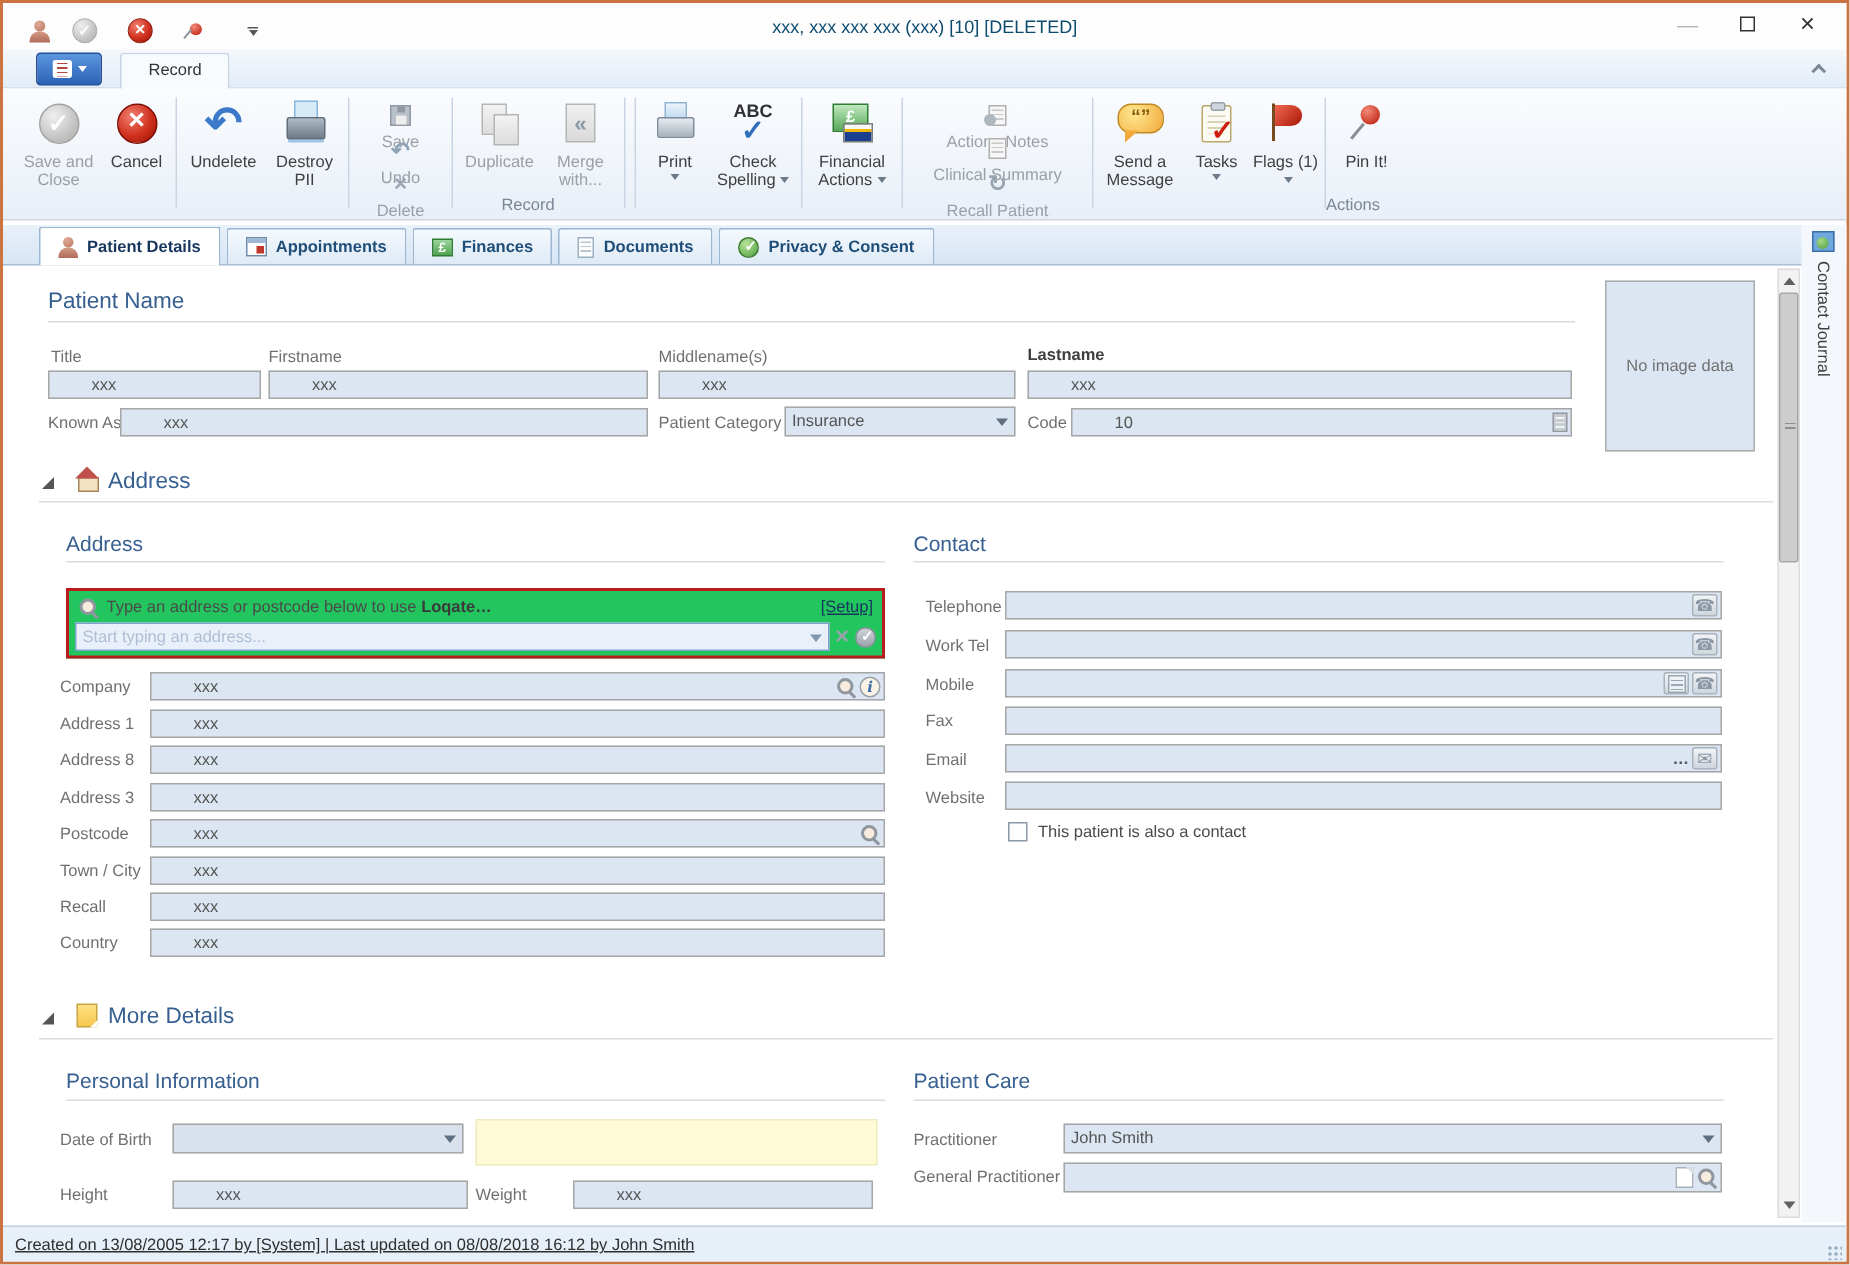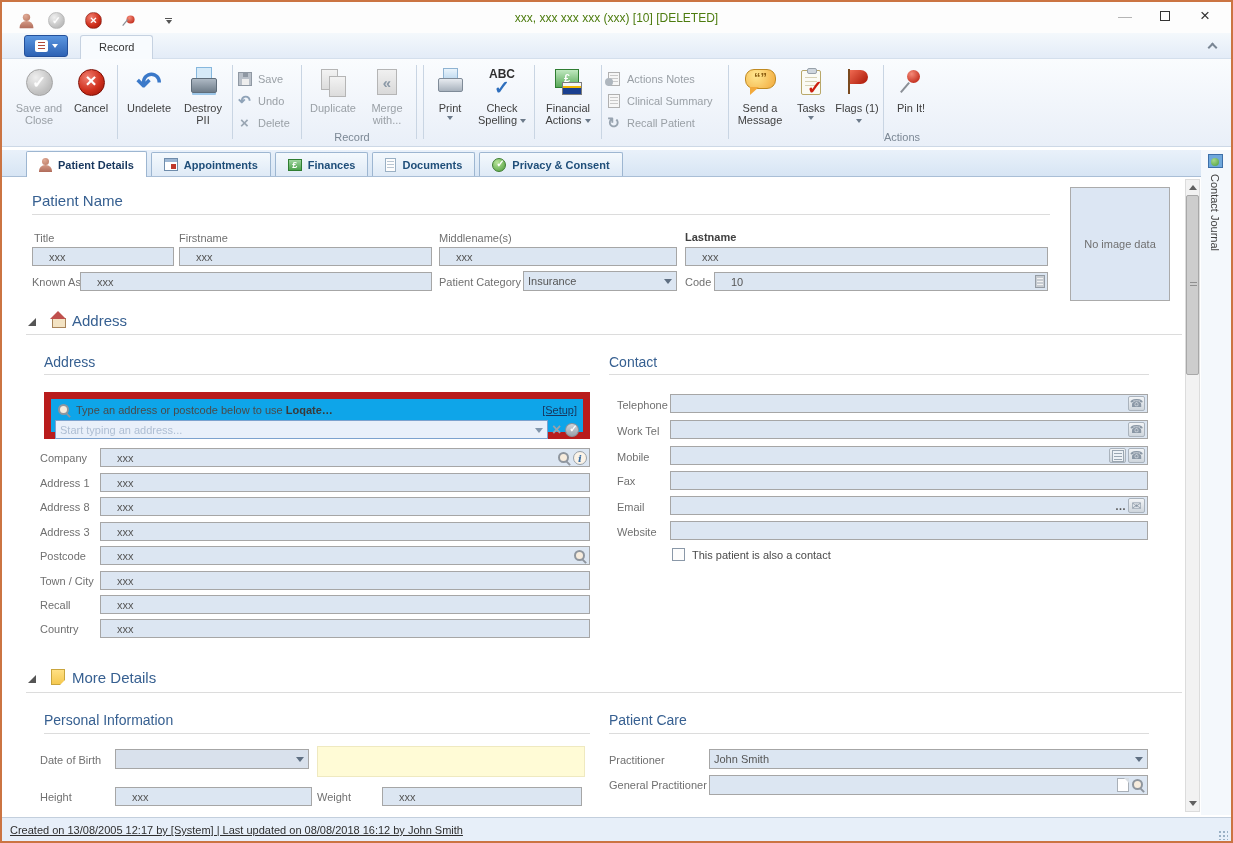--- a/index.html
+++ b/index.html
@@ -5,21 +5,21 @@
   * { box-sizing: border-box; margin: 0; padding: 0; }
   html,body { background:#cfd8e4; }
   body { font-family:"Liberation Sans", sans-serif; font-size:11px; color:#444; }
 
   .window { position:relative; width:1233px; height:843px; background:#fff;
             border:2px solid #cb7442; overflow:hidden; }
 
   
   .titlebar { position:absolute; left:0; top:0; right:0; height:31px; background:#fdfdfd; }
   .qat { position:absolute; left:18px; top:5px; display:flex; align-items:center; gap:10px; }
-  .title-text { position:absolute; left:0; right:0; top:9px; text-align:center; font-size:12px; color:#4d7c0f; }
+  .title-text { position:absolute; left:0; right:0; top:9px; text-align:center; font-size:12px; color:#0c4a6e; }
   .wctl { position:absolute; right:6px; top:0; display:flex; }
   .wbtn { width:40px; height:28px; display:flex; align-items:center; justify-content:center; color:#333; }
   .wbtn.min { color:#b5b5b5; font-size:14px; }
   .wbtn.max span { width:10px; height:10px; border:1px solid #333; display:block; }
   .wbtn.close { font-size:17px; }
 
   
   .ribbon-tabs { position:absolute; left:0; top:31px; right:0; height:26px;
                  background:linear-gradient(#f4f8fc,#e3ecf7); border-bottom:1px solid #d4dfec; }
   .app-btn { position:absolute; left:22px; top:2px; width:44px; height:22px; border-radius:3px;
@@ -38,21 +38,21 @@
 
   .ribbon-body { position:absolute; left:0; top:57px; right:0; height:88px;
                  background:linear-gradient(#fafcfe,#e9eff8); border-bottom:1px solid #cdd8e6;
                  display:flex; align-items:flex-start; padding:4px 0 0 8px; }
   .rsep { width:1px; align-self:stretch; height:74px; background:#c9d5e3; margin:2px 3px 0; }
   .rbtn { display:flex; flex-direction:column; align-items:center; padding-top:2px; gap:3px; }
   .rbtn .rlabel { text-align:center; line-height:12px; color:#3f3f3f; }
   .rbtn.disabled .rlabel { color:#9aa0a6; }
   .ric { height:34px; display:flex; align-items:center; justify-content:center; }
   .rstack { display:flex; flex-direction:column; gap:5px; padding-top:7px; }
-  .rsm { display:flex; align-items:center; gap:5px; height:17px; color:#3f3f3f; }
+  .rsm { display:flex; align-items:center; gap:5px; height:17px; color:#3f3f3f;flex-direction:column; }
   .rsm.disabled { color:#9aa0a6; }
   .ric16 { width:17px; height:16px; display:flex; align-items:center; justify-content:center; }
   .grp-caption { position:absolute; bottom:3px; text-align:center; color:#7b8794; }
   .dd-caret { display:inline-block; width:0; height:0; border-left:3px solid transparent;
               border-right:3px solid transparent; border-top:4px solid #6c7a8a; margin-left:3px; vertical-align:middle; }
   .dd-caret.block { display:block; margin:1px auto 0; }
 
   
   .i-bigok { width:27px; height:27px; border-radius:50%; border:1px solid #a3a3a3;
              background:radial-gradient(circle at 35% 30%, #efefef, #bdbdbd 70%);
@@ -164,40 +164,40 @@
 
   
   .main { position:absolute; left:0; top:176px; width:1199px; height:639px; background:#fff; }
   .sec-h { position:absolute; color:#376091; font-size:15px; }
   .sub-h { position:absolute; color:#376091; font-size:14px; }
   .rule { position:absolute; height:1px; background:#dcdcdc; }
   .flabel { position:absolute; color:#707070; }
   .flabel.bold { color:#3f3f3f; font-weight:bold; }
   .field { position:absolute; height:19px; background:#dce6f2; border:1px solid #a6a6a6; }
   .field input { width:100%; height:100%; border:none; background:transparent; font:11px "Liberation Sans",sans-serif;
-                 color:#555; padding:0 16px; outline:none; }
+                 color:#555; padding:0 4px; outline:none;margin-left:24px; }
   .field input::placeholder { color:#b3c0d2; }
   .field .tail { position:absolute; right:1px; top:0; bottom:0; display:flex; align-items:center; gap:2px; padding-right:1px; }
   .dd { position:absolute; height:20px; background:#dce6f2; border:1px solid #a6a6a6; color:#555;
         display:flex; align-items:center; padding:0 4px; }
   .dd .dval { flex:1; }
   .tri-dn { width:0; height:0; border-left:4px solid transparent; border-right:4px solid transparent; border-top:5px solid #5f6f82; }
   .collapse-tri { position:absolute; width:0; height:0; border-bottom:8px solid #555; border-left:8px solid transparent; }
   .i-house { position:absolute; width:16px; height:15px; }
   .i-house::before { content:""; position:absolute; left:2px; top:6px; width:12px; height:8px;
                      background:#f3e3c3; border:1px solid #a8845a; }
   .i-house::after { content:""; position:absolute; left:0; top:-1px; width:0; height:0;
                     border-left:8px solid transparent; border-right:8px solid transparent; border-bottom:8px solid #c0504d; }
   .i-note { position:absolute; width:14px; height:16px; background:linear-gradient(#ffe083,#f5c84f); border:1px solid #c9a53d; }
   .i-note::after { content:""; position:absolute; right:-1px; bottom:-1px; width:0; height:0;
                    border-bottom:5px solid #fff; border-left:5px solid transparent; }
   .noimg { position:absolute; left:1068px; top:185px; width:100px; height:114px; background:#dce6f3;
            border:1px solid #ababab; display:flex; align-items:center; justify-content:center; color:#707070; }
 
-  .loqate { position:absolute; left:42px; top:390px; width:546px; height:47px; background:#0ea5e9; border:7px solid #b91c1c; }
+  .loqate { position:absolute; left:42px; top:390px; width:546px; height:47px; background:#22c55e; border:2px solid #b91c1c; }
   .loq-row1 { display:flex; align-items:center; gap:5px; padding:4px 6px 2px; }
   .loq-row1 .txt { color:#4a4a4a; }
   .loq-row1 b { color:#3a3a3a; }
   .setup { margin-left:auto; color:#17365d; text-decoration:underline; }
   .loq-row2 { display:flex; align-items:center; gap:4px; padding:1px 4px; }
   .loq-input { position:relative; width:504px; height:19px; background:#e9f0fa; border:1px solid #7da2ce; }
   .loq-input input { width:100%; height:100%; border:none; background:transparent; padding:0 16px 0 4px;
                      font:11px "Liberation Sans",sans-serif; color:#6c7f96; outline:none; }
   .loq-input input::placeholder { color:#aebed3; }
   .loq-input .tri-dn { position:absolute; right:4px; top:7px; border-top-color:#8296ac; }

